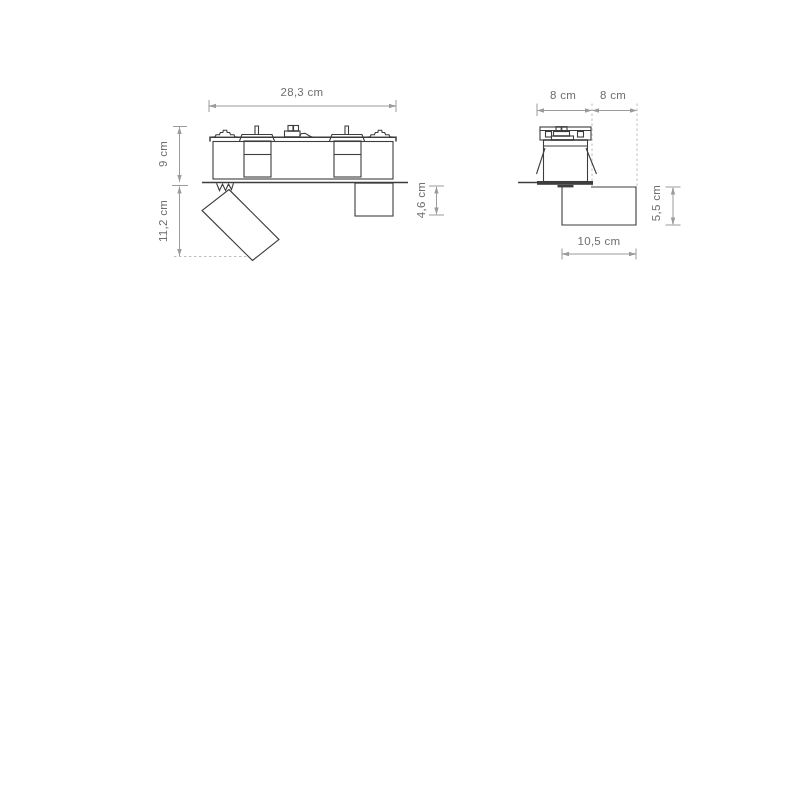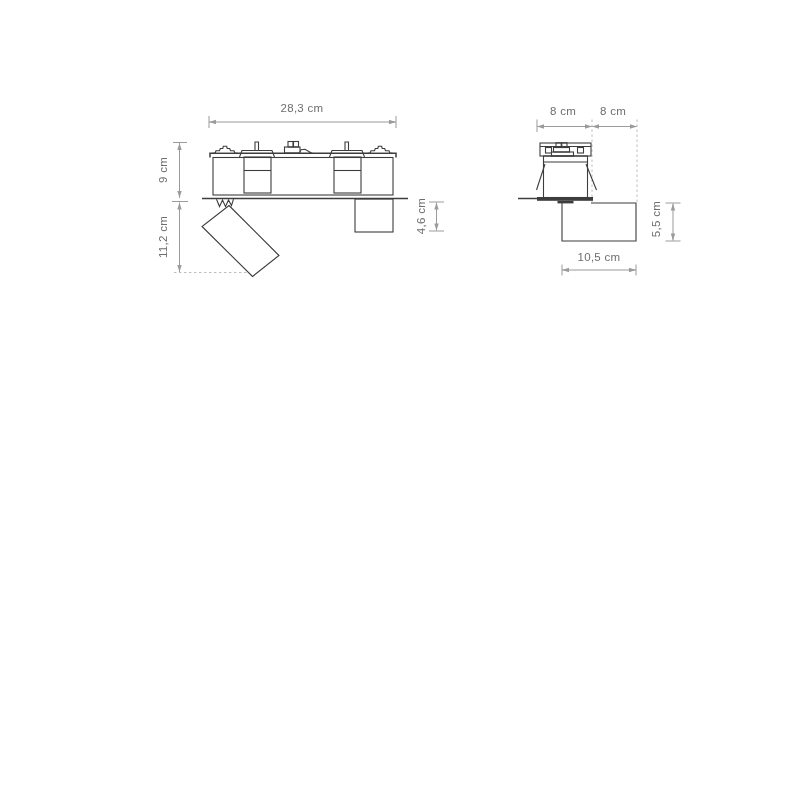--- a/index.html
+++ b/index.html
@@ -7,21 +7,20 @@
     padding: 0;
     width: 800px;
     height: 800px;
     background: var(--bg, #ffffff);
     overflow: hidden;
   }
   .stage {
     position: relative;
     width: 800px;
     height: 576px;
-    margin-top: 16px;
   }
   svg { display: block; }
 
   
   .ol  { stroke: var(--drawing, #3d3d3d); stroke-width: 1.1; fill: none; }
   .of  { stroke: var(--drawing, #3d3d3d); stroke-width: 1.1; fill: #ffffff; }
   .thick { stroke-width: 1.5; }
   .fdark { fill: var(--drawing, #3d3d3d); stroke: none; }
 
   

